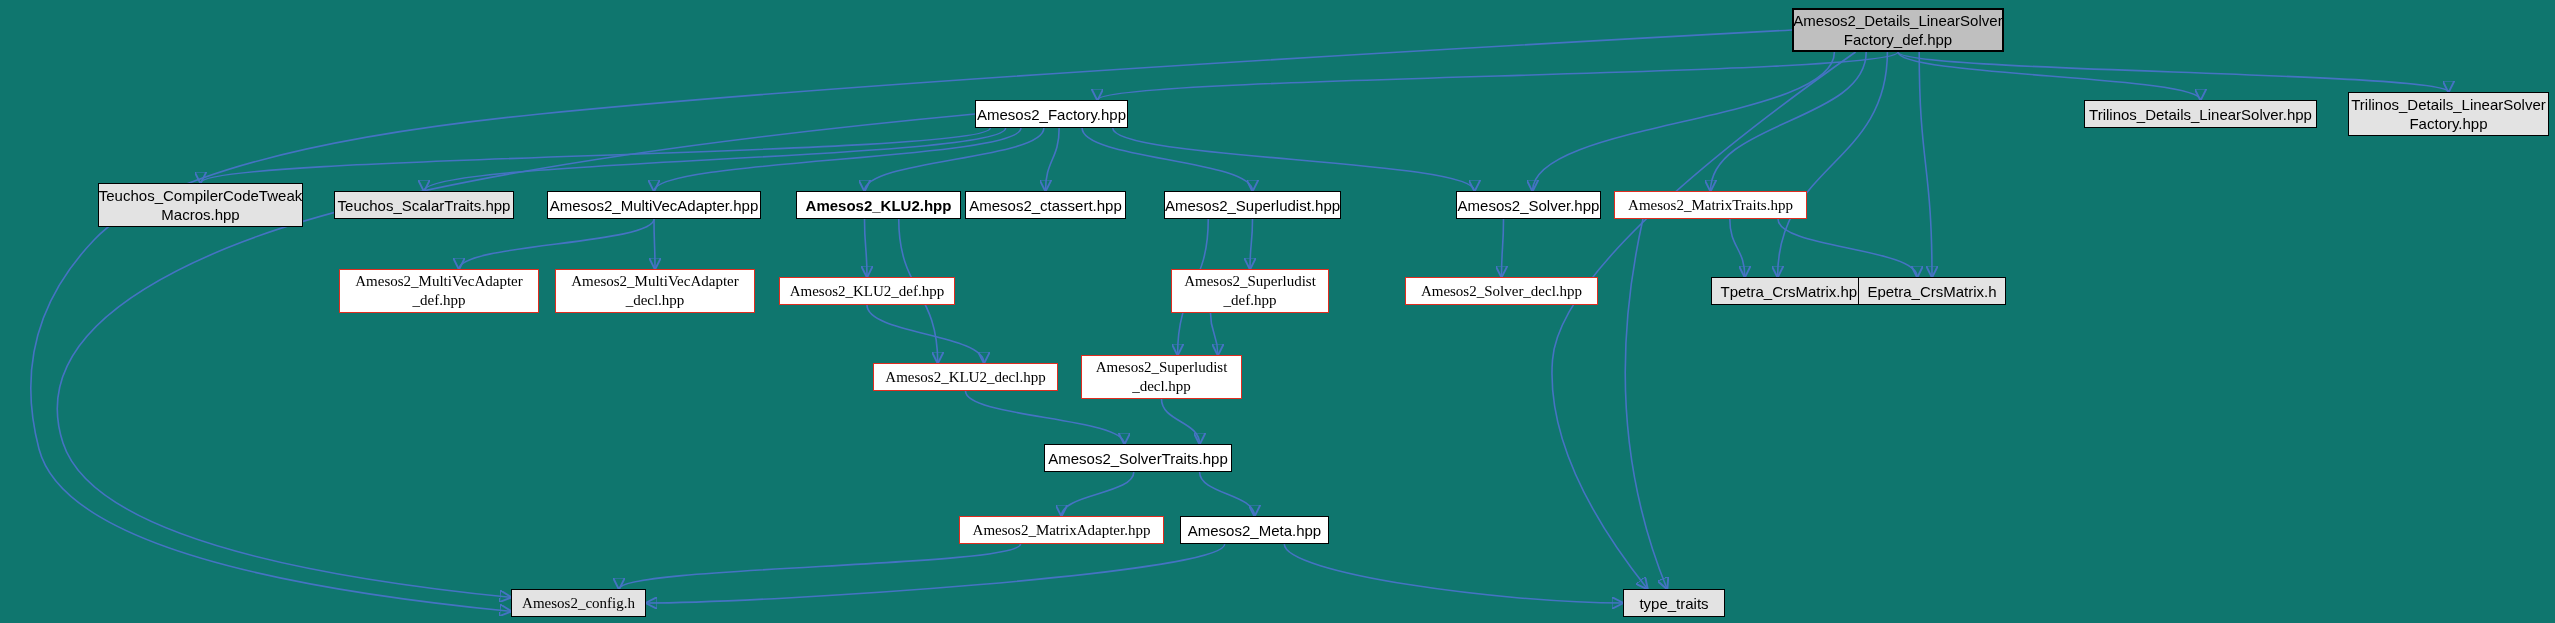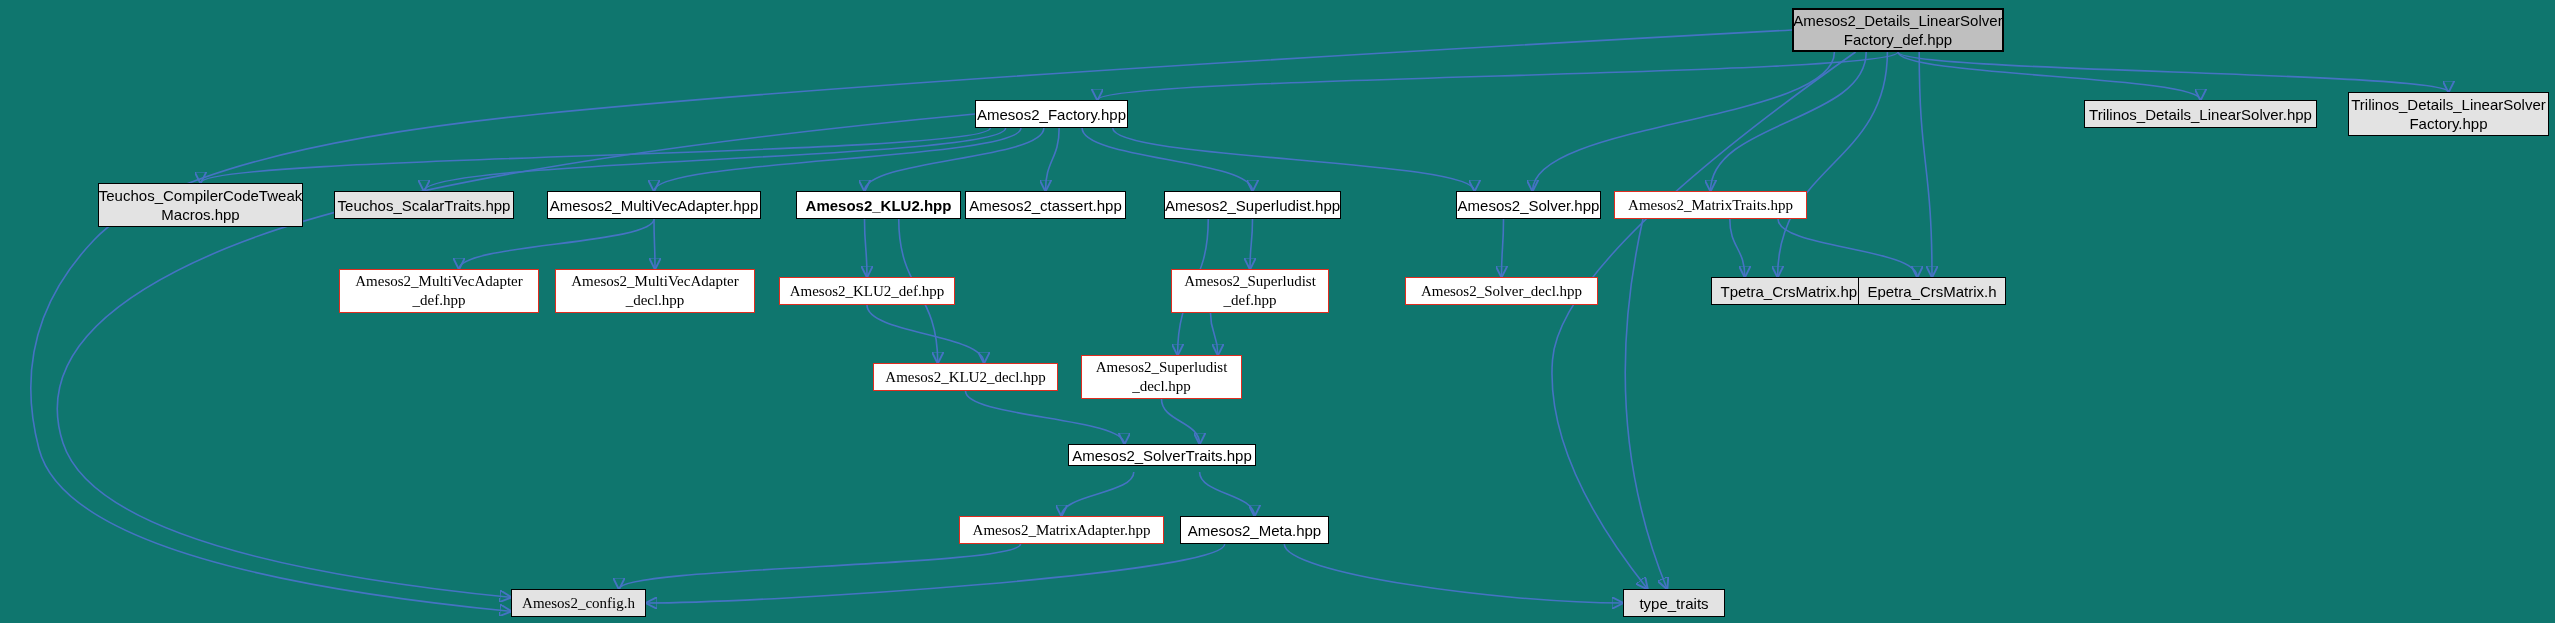--- a/index.html
+++ b/index.html
@@ -139,21 +139,21 @@
       <div class="node external" style="left: 1858px; top: 277px; width: 148px; height: 28px;">
         <span>Epetra_CrsMatrix.h</span>
       </div>
       <div class="node truncated" style="left: 873px; top: 363px; width: 185px; height: 28px;">
         <span>Amesos2_KLU2_decl.hpp</span>
       </div>
       <div class="node truncated" style="left: 1081px; top: 355px; width: 161px; height: 44px;">
         <span>Amesos2_Superludist</span>
         <span>_decl.hpp</span>
       </div>
-      <div class="node file" style="left: 1068px; top: 444px; width: 188px; height: 22px;">
+      <div class="node file" style="left: 1044px; top: 444px; width: 188px; height: 28px;">
         <span>Amesos2_SolverTraits.hpp</span>
       </div>
       <div class="node truncated" style="left: 959px; top: 516px; width: 205px; height: 28px;">
         <span>Amesos2_MatrixAdapter.hpp</span>
       </div>
       <div class="node file" style="left: 1180px; top: 516px; width: 149px; height: 28px;">
         <span>Amesos2_Meta.hpp</span>
       </div>
       <div class="node external" style="left: 511px; top: 589px; width: 135px; height: 28px; font-family: Liberation Serif, serif;">
         <span>Amesos2_config.h</span>

